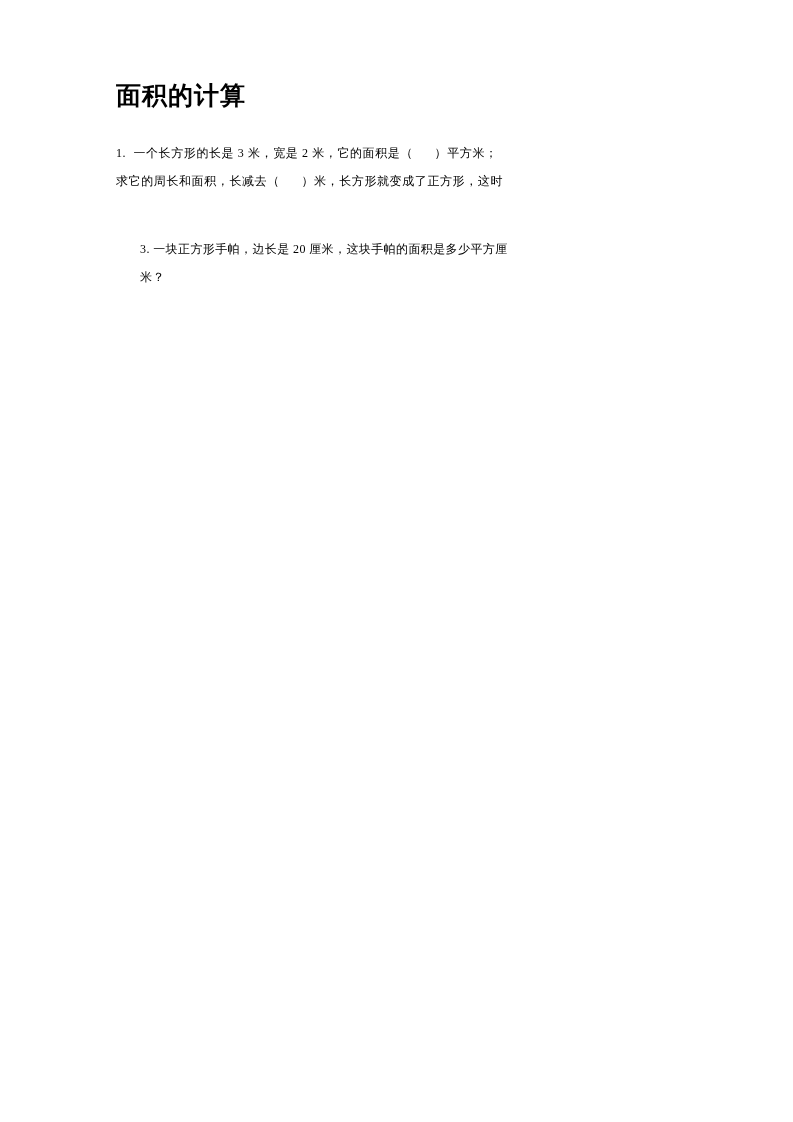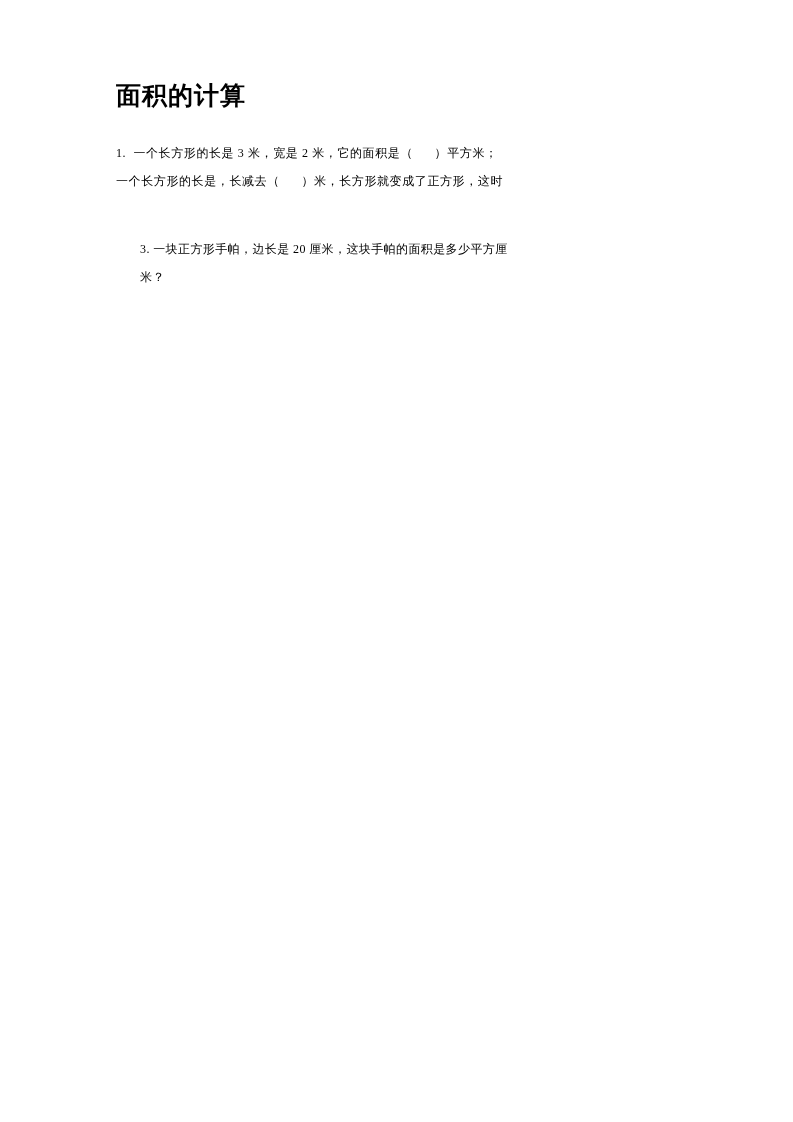--- a/index.html
+++ b/index.html
@@ -72,21 +72,21 @@
 </head>
 <body>
 
 <div class="page">
   <div class="content">
 
     <h1 class="doc-title">面积的计算</h1>
 
     <div class="q-block q1" id="q1">
       <div class="q-line">1.  一个长方形的长是 3 米，宽是 2 米，它的面积是（      ）平方米；</div>
-      <div class="q-line">一个长方形的长是，长减去（      ）米，长方形就变成了正方形，这时</div>
+      <div class="q-line">求它的周长和面积，长减去（      ）米，长方形就变成了正方形，这时</div>
     </div>
 
 
     <div class="q-block" id="q3">
       <div class="q-line">3. 一块正方形手帕，边长是 20 厘米，这块手帕的面积是多少平方厘</div>
       <div class="q-line">米？</div>
     </div>
 
   </div>
 </div>

